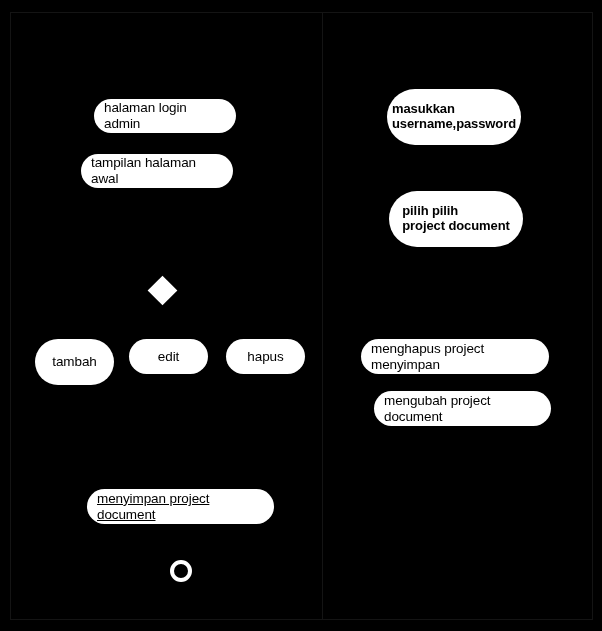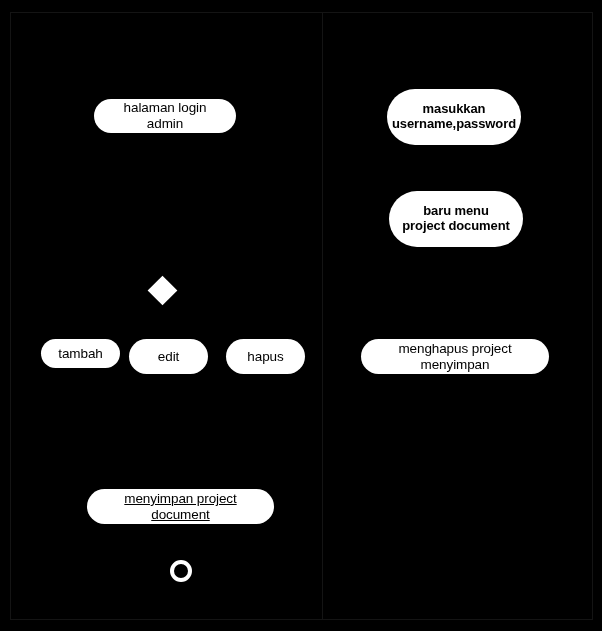--- a/index.html
+++ b/index.html
@@ -29,21 +29,20 @@
 
   
   .node {
     position: absolute;
     background: #ffffff;
     color: #000000;
     border-radius: 999px;
     display: flex;
     align-items: center;
     justify-content: center;
-    text-align: center;
     line-height: 1.15;
     box-sizing: border-box;
     padding: 2px 10px;
     white-space: pre-line;
     letter-spacing: -0.1px;
   }
   .node.one-line { font-size: 13.5px; }
   .node.two-line { font-size: 13px; font-weight: bold; }
   .node.small    { font-size: 13.5px; }
 
@@ -70,36 +69,38 @@
 </head>
 <body>
 
 <div id="canvas">
 
   <div class="lane" id="lane-left"></div>
   <div class="lane" id="lane-right"></div>
 
   <div class="node one-line" style="left:94px; top:99px; width:142px; height:34px;">halaman login admin</div>
 
+  <div class="node one-line" style="left:81px; top:154px; width:152px; height:34px;">tampilan halaman awal</div>
 
   <div class="diamond" style="left:152px; top:280px;"></div>
 
-  <div class="node small" style="left:41px; top:339px; width:79px; height:29px;">tambah</div>
+  <div class="node small" style="left:35px; top:339px; width:79px; height:46px;">tambah</div>
 
   <div class="node small" style="left:129px; top:339px; width:79px; height:35px;">edit</div>
 
   <div class="node small" style="left:226px; top:339px; width:79px; height:35px;">hapus</div>
 
   <div class="node one-line" style="left:87px; top:489px; width:187px; height:35px;text-decoration:underline;">menyimpan project document</div>
 
   <div class="ring" style="left:170px; top:560px;"></div>
 
   <div class="node two-line" style="left:387px; top:89px; width:134px; height:56px;">masukkan
 username,password</div>
 
-  <div class="node two-line" style="left:389px; top:191px; width:134px; height:56px;">baru menu
+  <div class="node two-line" style="left:389px; top:191px; width:134px; height:56px;">pilih pilih
 project document</div>
 
   <div class="node one-line" style="left:361px; top:339px; width:188px; height:35px;">menghapus project menyimpan</div>
 
+  <div class="node one-line" style="left:374px; top:391px; width:177px; height:35px;">mengubah project document</div>
 
 
 </div>
 
 </body></html>

